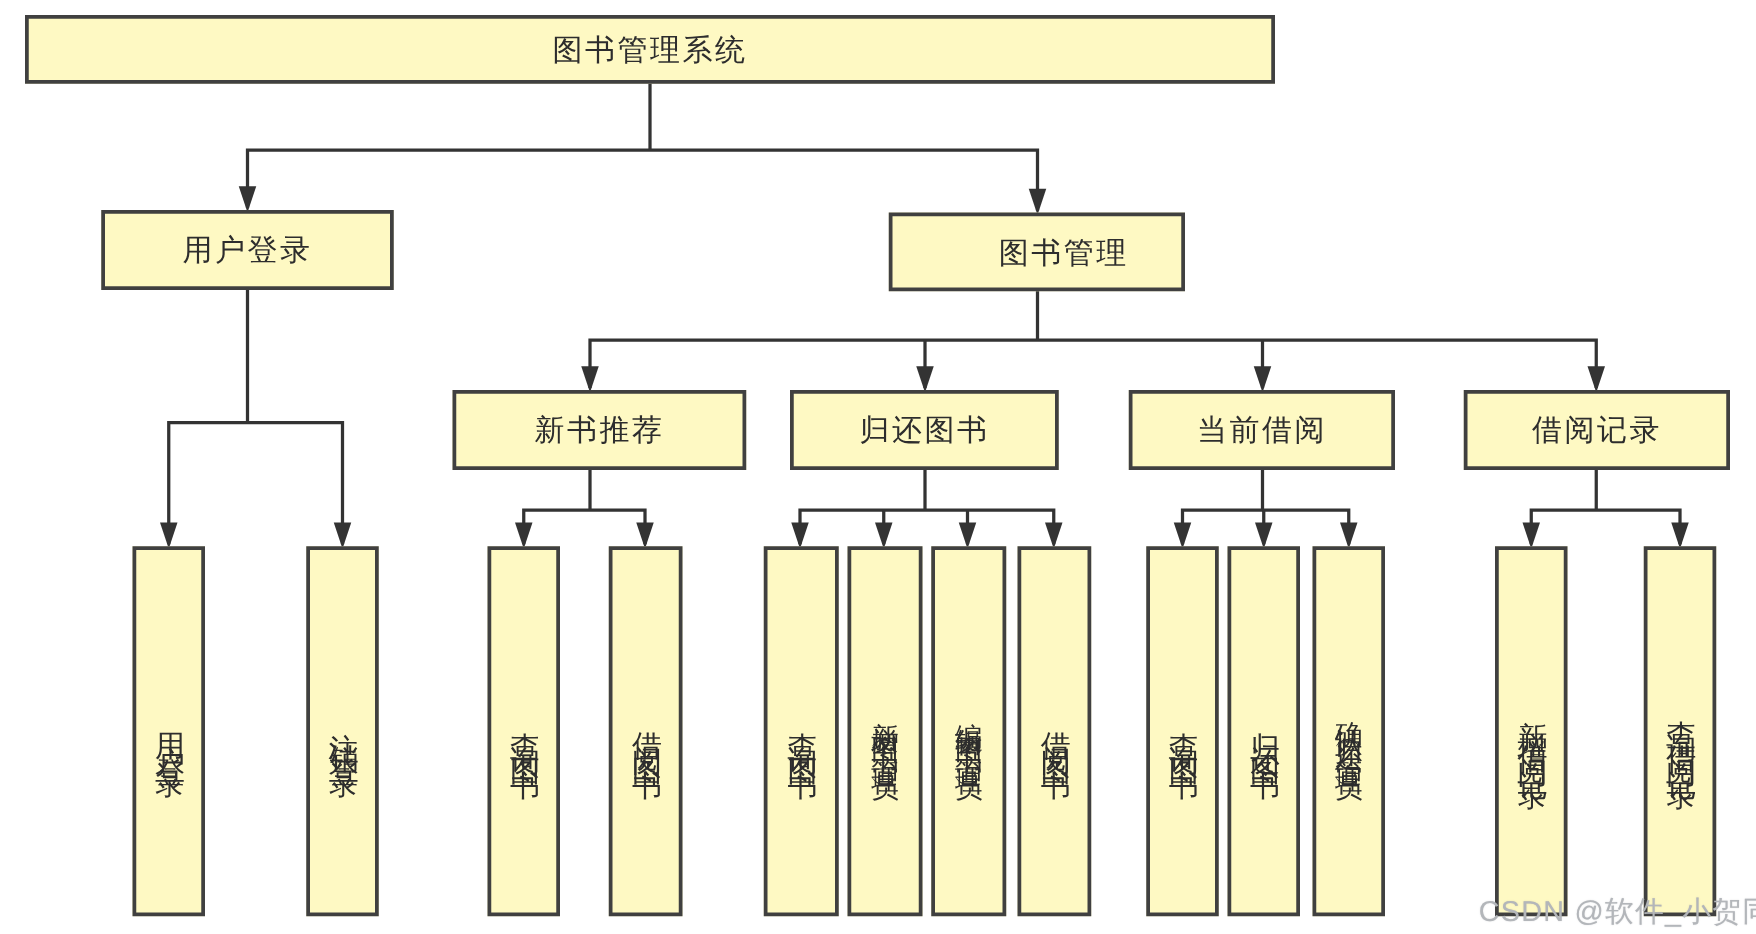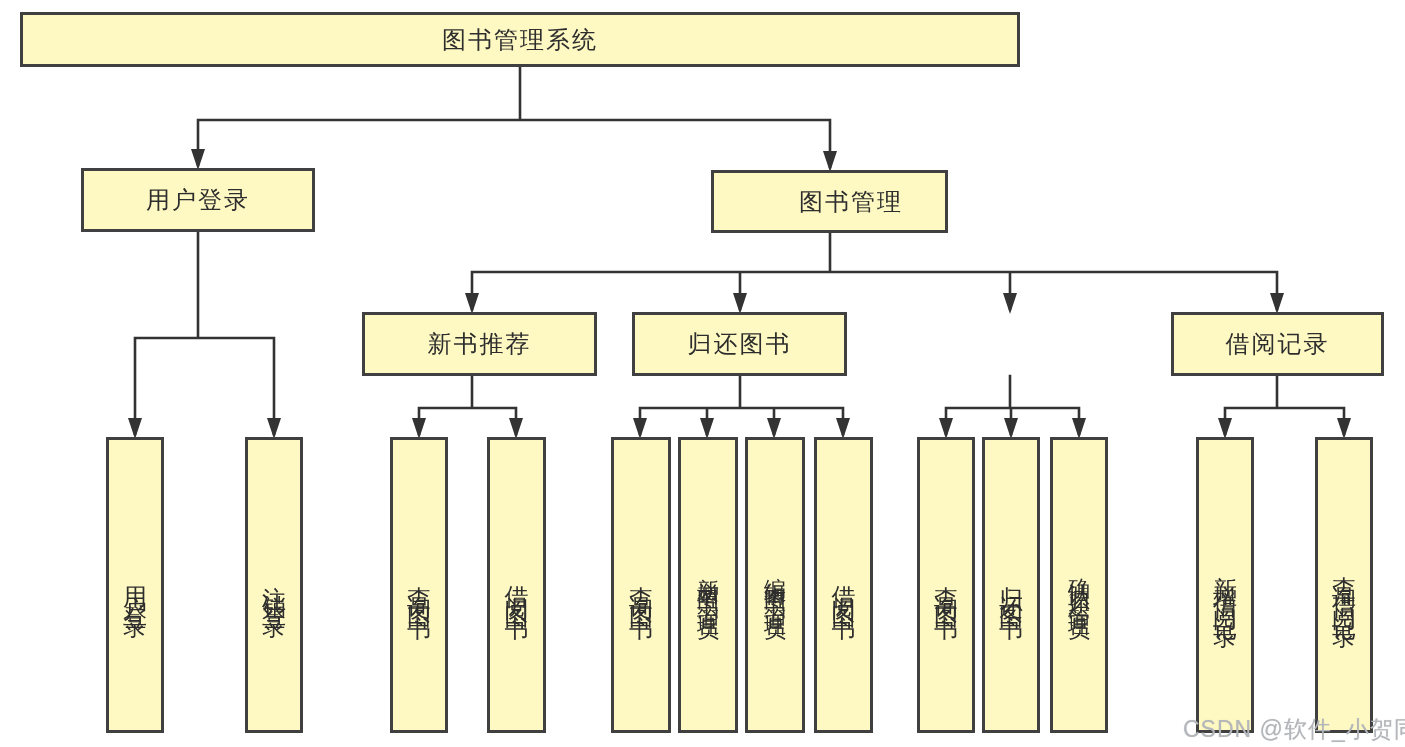--- a/index.html
+++ b/index.html
@@ -81,20 +81,21 @@
       <polygon points="1337,418 1351,418 1344,439" fill="#333333"></polygon>
     </svg>
 
   <div class="node hbox" style="left:20px;top:12px;width:1000px;height:55px;">图书管理系统</div>
 
   <div class="node hbox" style="left:81px;top:168px;width:234px;height:64px;">用户登录</div>
   <div class="node hbox" style="left:711px;top:170px;width:237px;height:63px;padding-left:43px;">图书管理</div>
 
   <div class="node hbox" style="left:362px;top:312px;width:235px;height:64px;">新书推荐</div>
   <div class="node hbox" style="left:632px;top:312px;width:215px;height:64px;">归还图书</div>
+  <div class="node hbox" style="left:903px;top:312px;width:213px;height:64px;">当前借阅</div>
   <div class="node hbox" style="left:1171px;top:312px;width:213px;height:64px;">借阅记录</div>
 
   <div class="node vbox" style="left:106px;top:437px;width:58px;height:296px;">用户登录</div>
   <div class="node vbox" style="left:245px;top:437px;width:58px;height:296px;">注销登录</div>
 
   <div class="node vbox" style="left:390px;top:437px;width:58px;height:296px;">查询图书</div>
   <div class="node vbox" style="left:487px;top:437px;width:59px;height:296px;">借阅图书</div>
 
   <div class="node vbox" style="left:611px;top:437px;width:60px;height:296px;">查询图书</div>
   <div class="node vbox long" style="left:678px;top:437px;width:60px;height:296px;">新增图书（管理员）</div>

